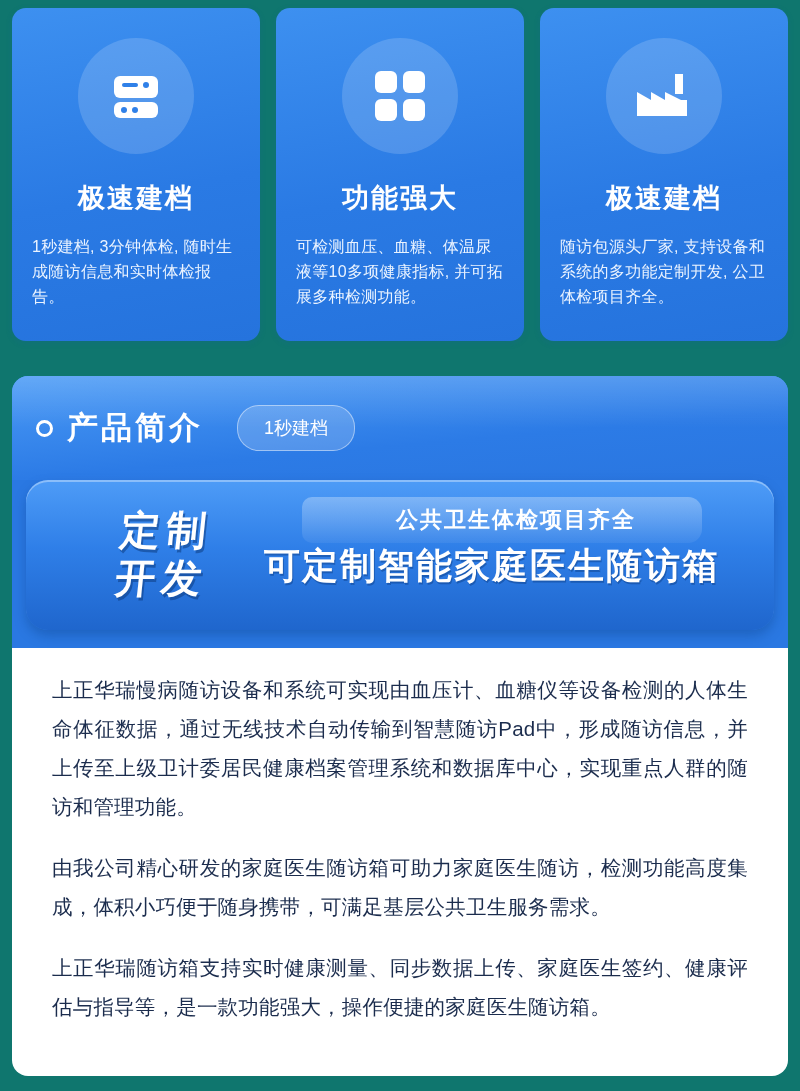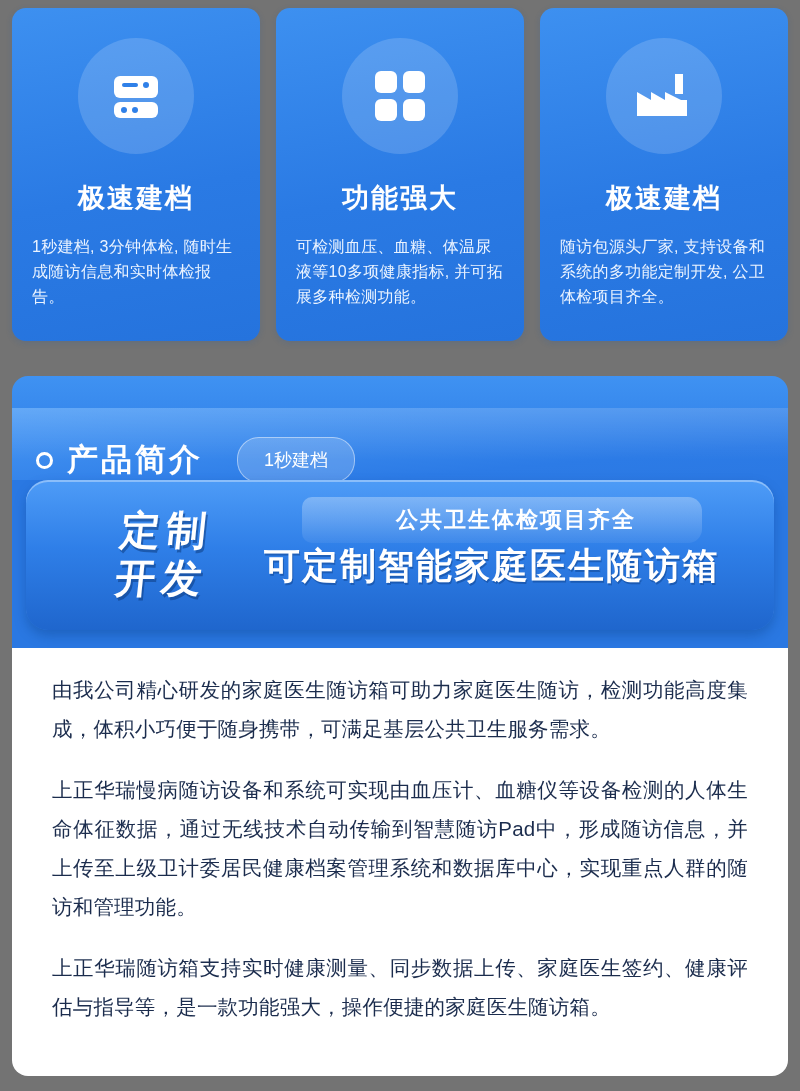--- a/index.html
+++ b/index.html
@@ -3,21 +3,21 @@
 <meta charset="utf-8">
 <style>
   * { box-sizing: border-box; margin: 0; padding: 0; }
   html, body {
     width: 800px;
     height: 1091px;
     font-family: "Liberation Sans", sans-serif;
     background: #ffffff;
     overflow: hidden;
   }
-  .page { width: 800px; height: 1091px; position: relative; background: #737373; }
+  .page { width: 800px; height: 1091px; position: relative; background: #0f766e; }
 
   
   .cards {
     display: flex;
     gap: 16px;
     padding: 8px 12px 0 12px;
     height: 368px;
   }
   .card {
     flex: 1;
@@ -62,21 +62,20 @@
     background: linear-gradient(180deg, #3f92f2 0%, #2d7ce6 12%, #2a78e2 26%, #ffffff 26.05%, #ffffff 100%);
     overflow: hidden;
   }
   .panel-head {
     height: 104px;
     background: linear-gradient(175deg, #4b9bf6 0%, #2c7be6 60%, #2a76e0 100%);
     display: flex;
     align-items: center;
     padding: 0 24px;
     position: relative;
-    margin-top: 32px;
   }
   .panel-head:after{
     content:"";
     position:absolute; left:0; right:0; top:0; height:50%;
     background: linear-gradient(180deg, rgba(255,255,255,.14), rgba(255,255,255,0));
     pointer-events:none;
   }
   .head-bullet {
     width: 17px; height: 17px;
     border: 3px solid #ffffff;
@@ -236,19 +235,19 @@
         <div class="banner-sub">公共卫生体检项目齐全</div>
         <div class="badge">
           <span>定制</span>
           <span>开发</span>
         </div>
         <div class="banner-main">可定制智能家庭医生随访箱</div>
       </div>
     </div>
 
     <div class="body-copy">
+      <p>上正华瑞慢病随访设备和系统可实现由血压计、血糖仪等设备检测的人体生命体征数据，通过无线技术自动传输到智慧随访Pad中，形成随访信息，并上传至上级卫计委居民健康档案管理系统和数据库中心，实现重点人群的随访和管理功能。</p>
       <p>由我公司精心研发的家庭医生随访箱可助力家庭医生随访，检测功能高度集成，体积小巧便于随身携带，可满足基层公共卫生服务需求。</p>
-      <p>上正华瑞慢病随访设备和系统可实现由血压计、血糖仪等设备检测的人体生命体征数据，通过无线技术自动传输到智慧随访Pad中，形成随访信息，并上传至上级卫计委居民健康档案管理系统和数据库中心，实现重点人群的随访和管理功能。</p>
       <p>上正华瑞随访箱支持实时健康测量、同步数据上传、家庭医生签约、健康评估与指导等，是一款功能强大，操作便捷的家庭医生随访箱。</p>
     </div>
 
   </div>
 </div>
 
 </body></html>

